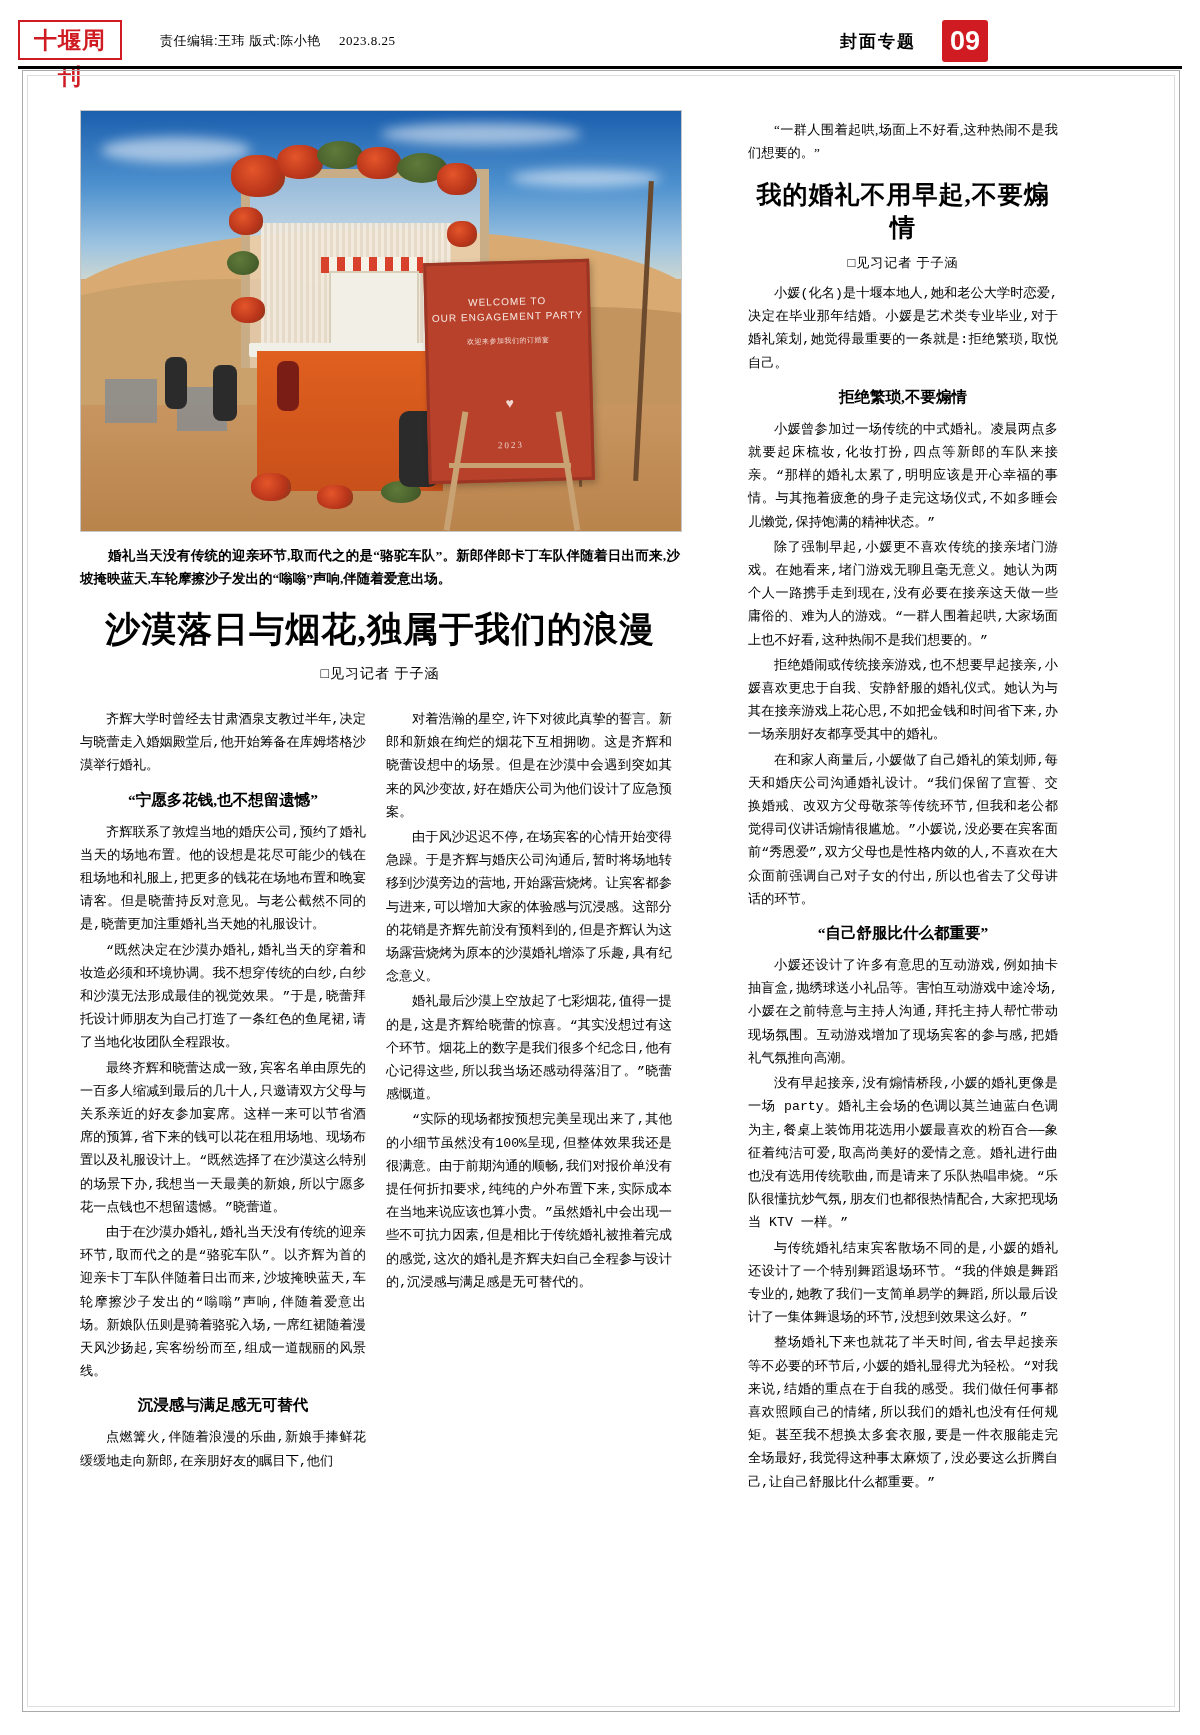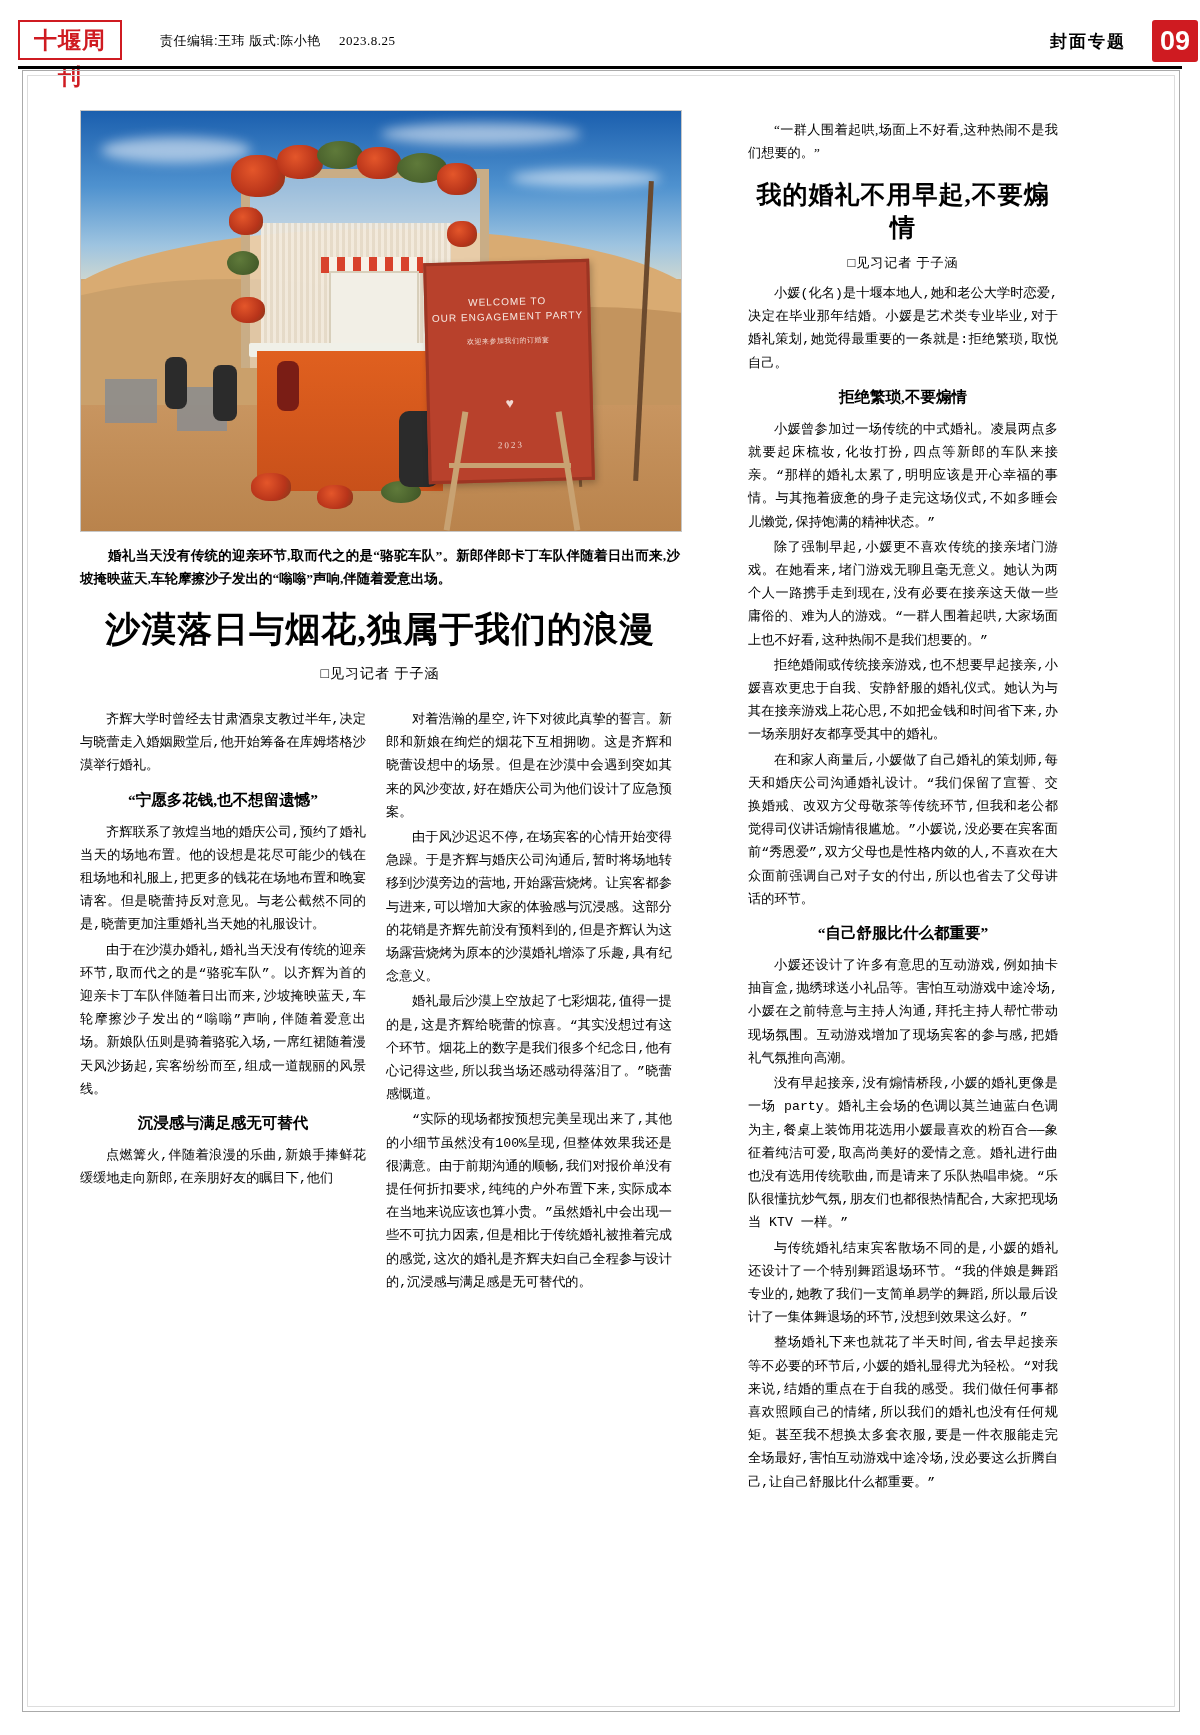--- a/index.html
+++ b/index.html
@@ -20,22 +20,23 @@
     left: 0; top: 0;
     width: 1200px;
     height: 1735px;
     background: #fff;
   }
 
   
   .masthead {
     position: absolute;
     left: 18px; top: 20px;
-    width: 1180px;
+    width: 960px;
     height: 42px;
+    padding-left: 10px;
   }
   .mast-logo {
     position: absolute;
     left: 0; top: 0;
     width: 104px;
     height: 40px;
     background: #cf1b21;
     color: #fff;
     font-family: "Liberation Serif", serif;
     font-weight: bold;
@@ -427,20 +428,22 @@
     <div class="caption">婚礼当天没有传统的迎亲环节,取而代之的是“骆驼车队”。新郎伴郎卡丁车队伴随着日出而来,沙坡掩映蓝天,车轮摩擦沙子发出的“嗡嗡”声响,伴随着爱意出场。</div>
     <div class="headline">沙漠落日与烟花,独属于我们的浪漫</div>
     <div class="byline">□见习记者  于子涵</div>
   </div>
 
   <div class="cols2">
     <div class="col" id="col1">
         <p class="body">齐辉大学时曾经去甘肃酒泉支教过半年,决定与晓蕾走入婚姻殿堂后,他开始筹备在库姆塔格沙漠举行婚礼。</p>
         <h3 class="sub">“宁愿多花钱,也不想留遗憾”</h3>
         <p class="body">齐辉联系了敦煌当地的婚庆公司,预约了婚礼当天的场地布置。他的设想是花尽可能少的钱在租场地和礼服上,把更多的钱花在场地布置和晚宴请客。但是晓蕾持反对意见。与老公截然不同的是,晓蕾更加注重婚礼当天她的礼服设计。</p>
+        <p class="body">“既然决定在沙漠办婚礼,婚礼当天的穿着和妆造必须和环境协调。我不想穿传统的白纱,白纱和沙漠无法形成最佳的视觉效果。”于是,晓蕾拜托设计师朋友为自己打造了一条红色的鱼尾裙,请了当地化妆团队全程跟妆。</p>
+        <p class="body">最终齐辉和晓蕾达成一致,宾客名单由原先的一百多人缩减到最后的几十人,只邀请双方父母与关系亲近的好友参加宴席。这样一来可以节省酒席的预算,省下来的钱可以花在租用场地、现场布置以及礼服设计上。“既然选择了在沙漠这么特别的场景下办,我想当一天最美的新娘,所以宁愿多花一点钱也不想留遗憾。”晓蕾道。</p>
         <p class="body">由于在沙漠办婚礼,婚礼当天没有传统的迎亲环节,取而代之的是“骆驼车队”。以齐辉为首的迎亲卡丁车队伴随着日出而来,沙坡掩映蓝天,车轮摩擦沙子发出的“嗡嗡”声响,伴随着爱意出场。新娘队伍则是骑着骆驼入场,一席红裙随着漫天风沙扬起,宾客纷纷而至,组成一道靓丽的风景线。</p>
         <h3 class="sub">沉浸感与满足感无可替代</h3>
         <p class="body">点燃篝火,伴随着浪漫的乐曲,新娘手捧鲜花缓缓地走向新郎,在亲朋好友的瞩目下,他们</p>
       </div>
     <div class="col" id="col2">
         <p class="body">对着浩瀚的星空,许下对彼此真挚的誓言。新郎和新娘在绚烂的烟花下互相拥吻。这是齐辉和晓蕾设想中的场景。但是在沙漠中会遇到突如其来的风沙变故,好在婚庆公司为他们设计了应急预案。</p>
         <p class="body">由于风沙迟迟不停,在场宾客的心情开始变得急躁。于是齐辉与婚庆公司沟通后,暂时将场地转移到沙漠旁边的营地,开始露营烧烤。让宾客都参与进来,可以增加大家的体验感与沉浸感。这部分的花销是齐辉先前没有预料到的,但是齐辉认为这场露营烧烤为原本的沙漠婚礼增添了乐趣,具有纪念意义。</p>
         <p class="body">婚礼最后沙漠上空放起了七彩烟花,值得一提的是,这是齐辉给晓蕾的惊喜。“其实没想过有这个环节。烟花上的数字是我们很多个纪念日,他有心记得这些,所以我当场还感动得落泪了。”晓蕾感慨道。</p>
         <p class="body">“实际的现场都按预想完美呈现出来了,其他的小细节虽然没有100%呈现,但整体效果我还是很满意。由于前期沟通的顺畅,我们对报价单没有提任何折扣要求,纯纯的户外布置下来,实际成本在当地来说应该也算小贵。”虽然婚礼中会出现一些不可抗力因素,但是相比于传统婚礼被推着完成的感觉,这次的婚礼是齐辉夫妇自己全程参与设计的,沉浸感与满足感是无可替代的。</p>
       </div>
@@ -454,17 +457,17 @@
         <p class="body">小媛(化名)是十堰本地人,她和老公大学时恋爱,决定在毕业那年结婚。小媛是艺术类专业毕业,对于婚礼策划,她觉得最重要的一条就是:拒绝繁琐,取悦自己。</p>
         <h3 class="sub">拒绝繁琐,不要煽情</h3>
         <p class="body">小媛曾参加过一场传统的中式婚礼。凌晨两点多就要起床梳妆,化妆打扮,四点等新郎的车队来接亲。“那样的婚礼太累了,明明应该是开心幸福的事情。与其拖着疲惫的身子走完这场仪式,不如多睡会儿懒觉,保持饱满的精神状态。”</p>
         <p class="body">除了强制早起,小媛更不喜欢传统的接亲堵门游戏。在她看来,堵门游戏无聊且毫无意义。她认为两个人一路携手走到现在,没有必要在接亲这天做一些庸俗的、难为人的游戏。“一群人围着起哄,大家场面上也不好看,这种热闹不是我们想要的。”</p>
         <p class="body">拒绝婚闹或传统接亲游戏,也不想要早起接亲,小媛喜欢更忠于自我、安静舒服的婚礼仪式。她认为与其在接亲游戏上花心思,不如把金钱和时间省下来,办一场亲朋好友都享受其中的婚礼。</p>
         <p class="body">在和家人商量后,小媛做了自己婚礼的策划师,每天和婚庆公司沟通婚礼设计。“我们保留了宣誓、交换婚戒、改双方父母敬茶等传统环节,但我和老公都觉得司仪讲话煽情很尴尬。”小媛说,没必要在宾客面前“秀恩爱”,双方父母也是性格内敛的人,不喜欢在大众面前强调自己对子女的付出,所以也省去了父母讲话的环节。</p>
         <h3 class="sub">“自己舒服比什么都重要”</h3>
         <p class="body">小媛还设计了许多有意思的互动游戏,例如抽卡抽盲盒,抛绣球送小礼品等。害怕互动游戏中途冷场,小媛在之前特意与主持人沟通,拜托主持人帮忙带动现场氛围。互动游戏增加了现场宾客的参与感,把婚礼气氛推向高潮。</p>
         <p class="body">没有早起接亲,没有煽情桥段,小媛的婚礼更像是一场 party。婚礼主会场的色调以莫兰迪蓝白色调为主,餐桌上装饰用花选用小媛最喜欢的粉百合——象征着纯洁可爱,取高尚美好的爱情之意。婚礼进行曲也没有选用传统歌曲,而是请来了乐队热唱串烧。“乐队很懂抗炒气氛,朋友们也都很热情配合,大家把现场当 KTV 一样。”</p>
         <p class="body">与传统婚礼结束宾客散场不同的是,小媛的婚礼还设计了一个特别舞蹈退场环节。“我的伴娘是舞蹈专业的,她教了我们一支简单易学的舞蹈,所以最后设计了一集体舞退场的环节,没想到效果这么好。”</p>
-        <p class="body">整场婚礼下来也就花了半天时间,省去早起接亲等不必要的环节后,小媛的婚礼显得尤为轻松。“对我来说,结婚的重点在于自我的感受。我们做任何事都喜欢照顾自己的情绪,所以我们的婚礼也没有任何规矩。甚至我不想换太多套衣服,要是一件衣服能走完全场最好,害怕互动游戏中途冷场,没必要这么折腾自己,让自己舒服比什么都重要。”</p>
+        <p class="body">整场婚礼下来也就花了半天时间,省去早起接亲等不必要的环节后,小媛的婚礼显得尤为轻松。“对我来说,结婚的重点在于自我的感受。我们做任何事都喜欢照顾自己的情绪,所以我们的婚礼也没有任何规矩。甚至我不想换太多套衣服,要是一件衣服能走完全场最好,我觉得这种事太麻烦了,没必要这么折腾自己,让自己舒服比什么都重要。”</p>
       </div>
   </div>
 
 </div>
 
 </body></html>

